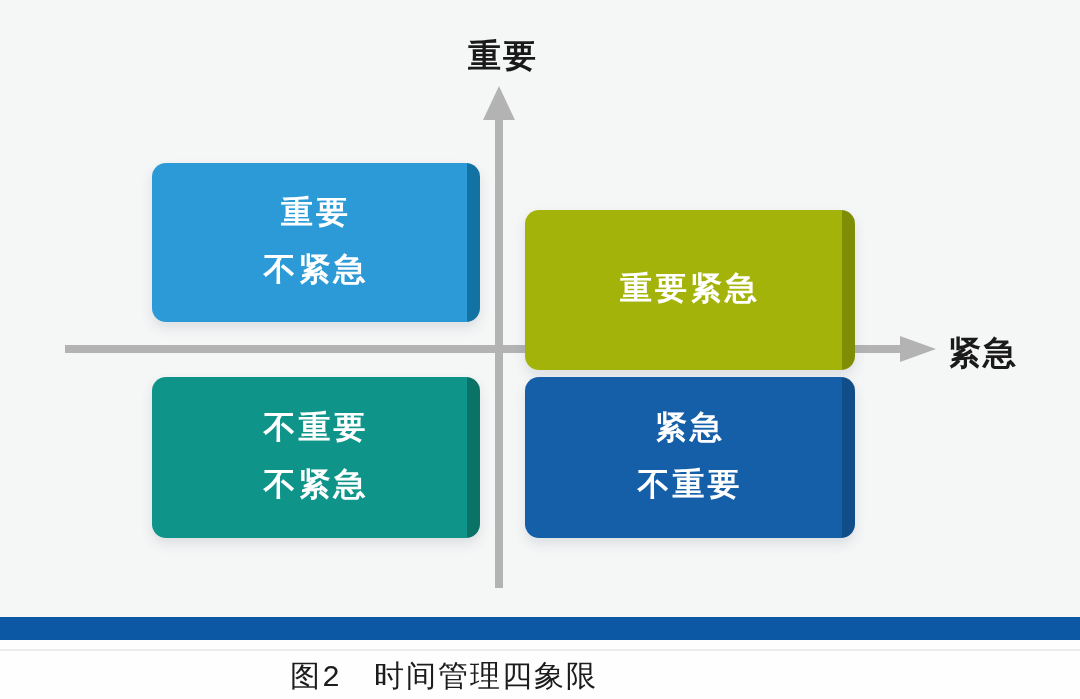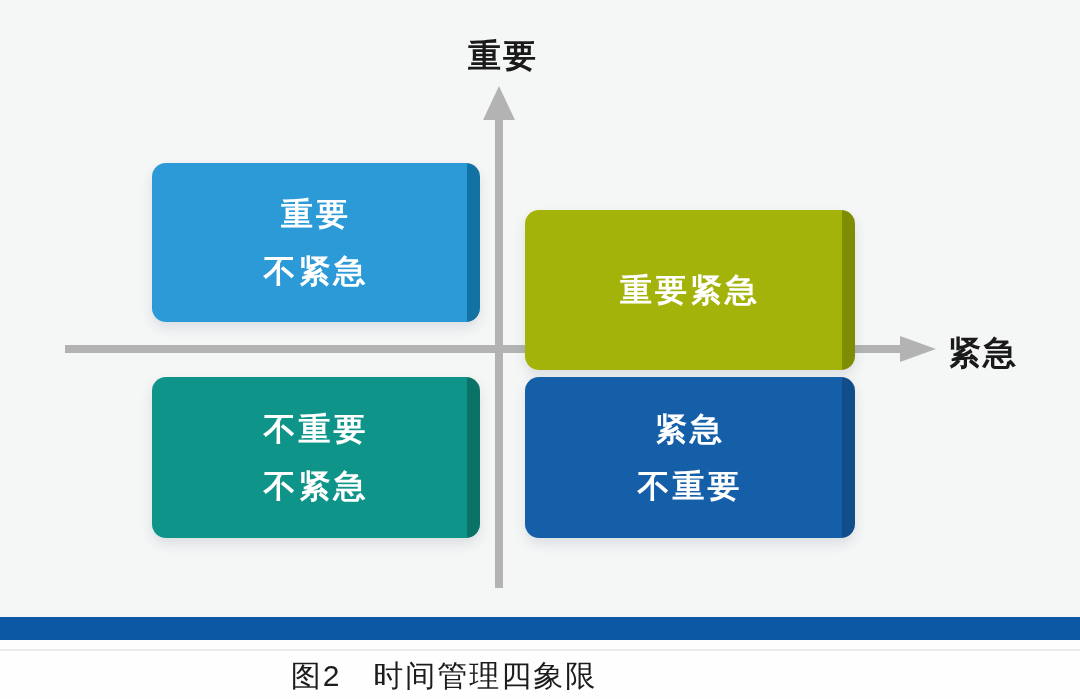--- a/index.html
+++ b/index.html
@@ -1,15 +1,15 @@
 <!DOCTYPE html>
 <html><head>
 <meta charset="utf-8">
 <style>
-  * { margin: 0; padding: 0; box-sizing: border-box; }
+  * { margin: 0; padding: 0; box-sizing: border-box; font-family: Liberation Mono, monospace; }
   html, body { width: 1080px; height: 699px; }
   body {
     font-family: "Liberation Sans", "DejaVu Sans", sans-serif;
     background: #ffffff;
   }
   .canvas {
     position: relative;
     width: 1080px;
     height: 699px;
     background: #f5f6f6;

